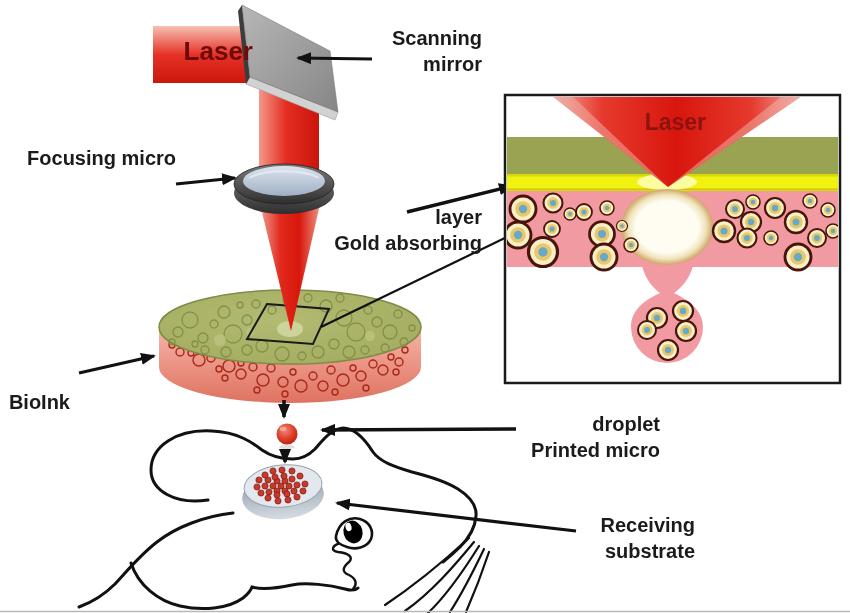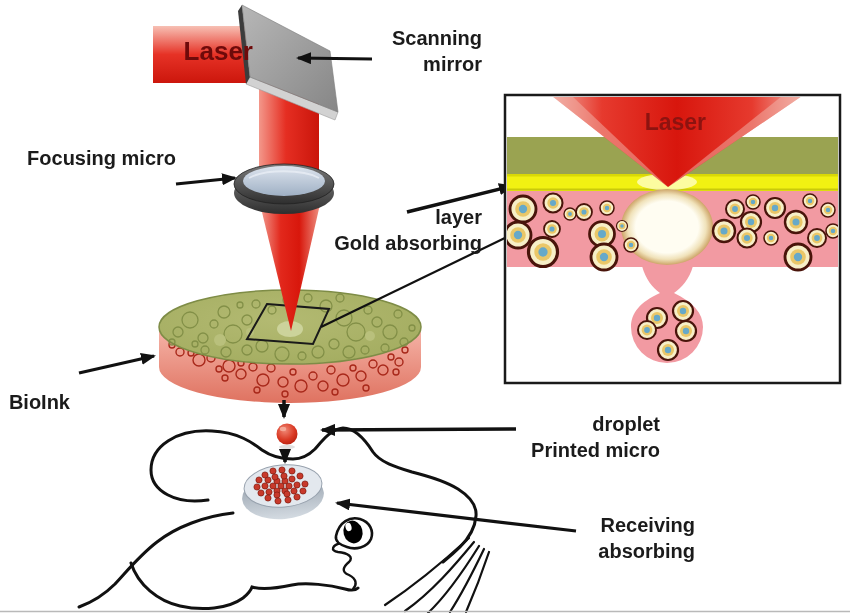--- a/index.html
+++ b/index.html
@@ -366,16 +366,16 @@
   <span>Laser</span>
 </div>
 
 <div class="label" id="label-printed-droplet">
   <span>droplet</span>
   <span>Printed micro</span>
 </div>
 
 <div class="label" id="label-receiving-substrate">
   <span>Receiving</span>
-  <span>absorbing</span>
+  <span>substrate</span>
 </div>
 
 </div>
 
 </body></html>

